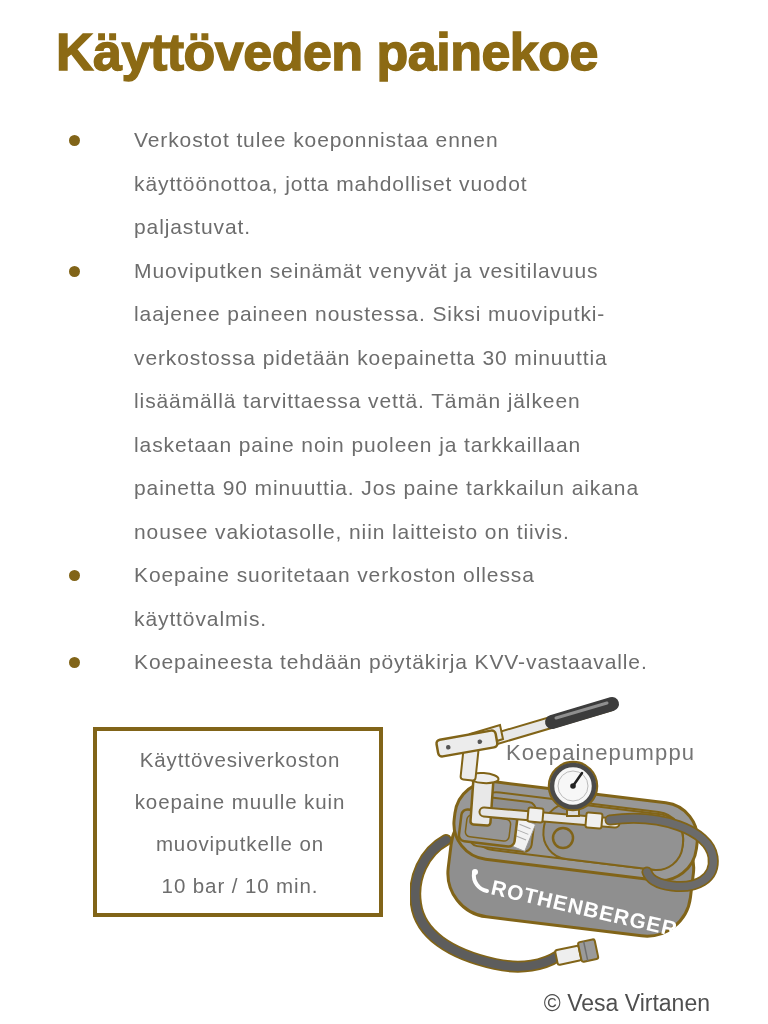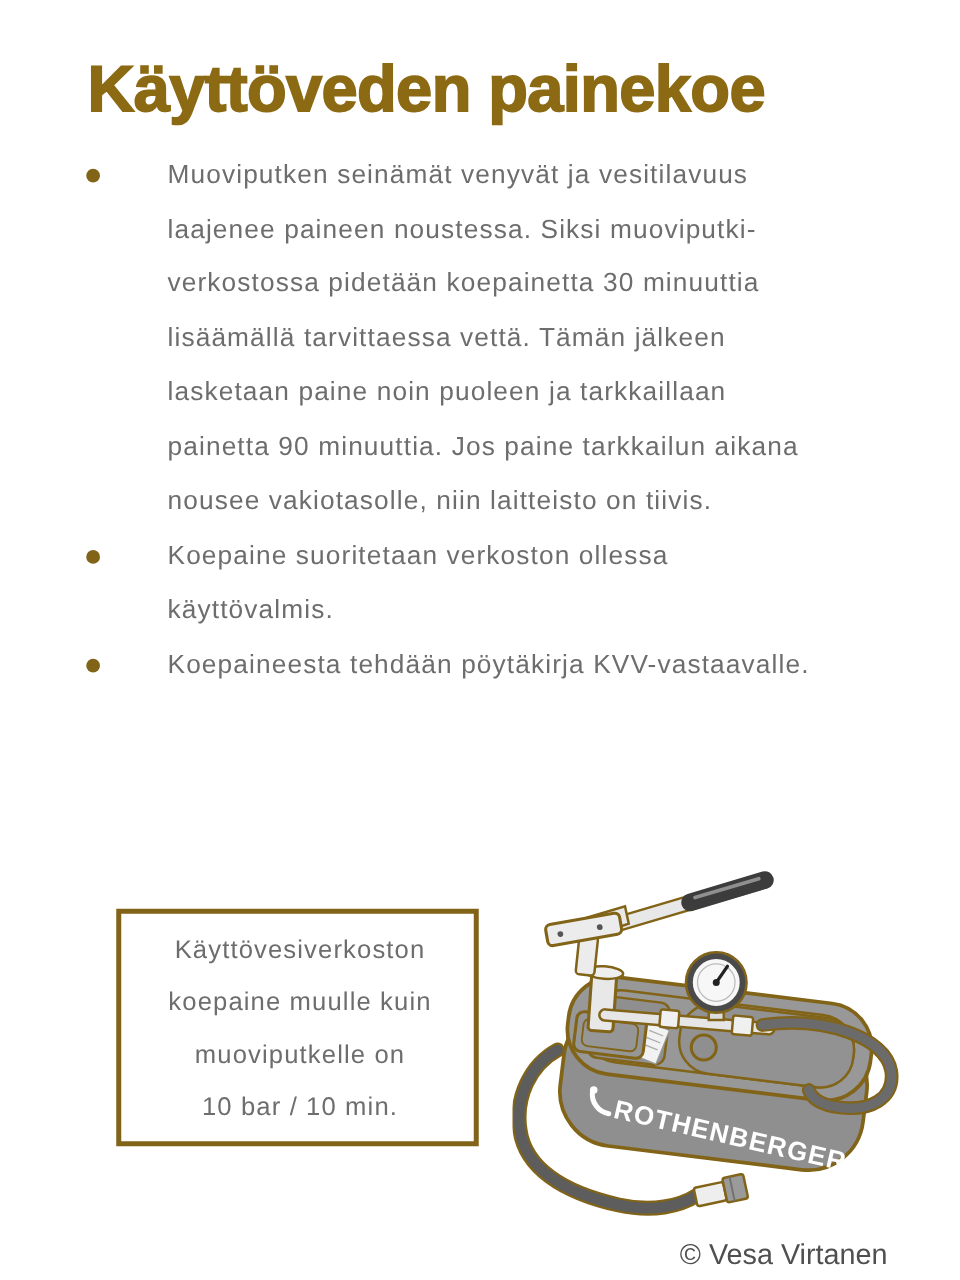--- a/index.html
+++ b/index.html
@@ -12,26 +12,25 @@
   *{margin:0;padding:0;box-sizing:border-box;}
   html,body{background:#ffffff;}
   .slide{
     position:relative;
     width:768px;height:1024px;
     background:#ffffff;
     overflow:hidden;
     font-family:"Liberation Sans", sans-serif;
   }
   .title{
-    position:absolute;left:70px;top:24px;
+    position:absolute;left:56px;top:24px;
     font-size:52px;line-height:56px;
     font-weight:bold;
     letter-spacing:-0.5px;
     color:var(--title-color);
-    margin-top:20px;
     -webkit-text-stroke:1.4px var(--title-color);
   }
   ul.bullets{
     position:absolute;left:66px;top:118px;width:664px;
     list-style:none;
   }
   ul.bullets li{
     position:relative;
     padding-left:68px;
     font-size:21px;
@@ -78,37 +77,41 @@
   }
 </style>
 </head>
 <body>
 
 <div class="slide">
 
   <h1 class="title">Käyttöveden painekoe</h1>
 
   <ul class="bullets">
+    <li>Verkostot tulee koeponnistaa ennen
+käyttöönottoa, jotta mahdolliset vuodot
+paljastuvat.</li>
     <li>Muoviputken seinämät venyvät ja vesitilavuus
 laajenee paineen noustessa. Siksi muoviputki-
 verkostossa pidetään koepainetta 30 minuuttia
 lisäämällä tarvittaessa vettä. Tämän jälkeen
 lasketaan paine noin puoleen ja tarkkaillaan
 painetta 90 minuuttia. Jos paine tarkkailun aikana
 nousee vakiotasolle, niin laitteisto on tiivis.</li>
     <li>Koepaine suoritetaan verkoston ollessa
 käyttövalmis.</li>
     <li>Koepaineesta tehdään pöytäkirja KVV-vastaavalle.</li>
   </ul>
 
   <div class="info-box">Käyttövesiverkoston
 koepaine muulle kuin
 muoviputkelle on
 10 bar / 10 min.</div>
 
+  <div class="pump-label">Koepainepumppu</div>
 
   <svg class="pump-figure" viewBox="0 0 348 315" xmlns="http://www.w3.org/2000/svg">
 
     <g transform="rotate(7 180 180)">
       <rect x="40" y="135" width="244" height="112" rx="44" fill="#8f8f8f" stroke="#816418" stroke-width="3"></rect>
       <rect x="40" y="112" width="244" height="78" rx="36" fill="#989898" stroke="#816418" stroke-width="3"></rect>
       <rect x="54" y="122" width="216" height="58" rx="28" fill="none" stroke="#816418" stroke-width="2"></rect>
       <rect x="58" y="128" width="62" height="50" rx="8" fill="#8f8f8f" stroke="#816418" stroke-width="2"></rect>
       <rect x="130" y="124" width="140" height="56" rx="26" fill="#929292" stroke="#816418" stroke-width="2"></rect>
     </g>

